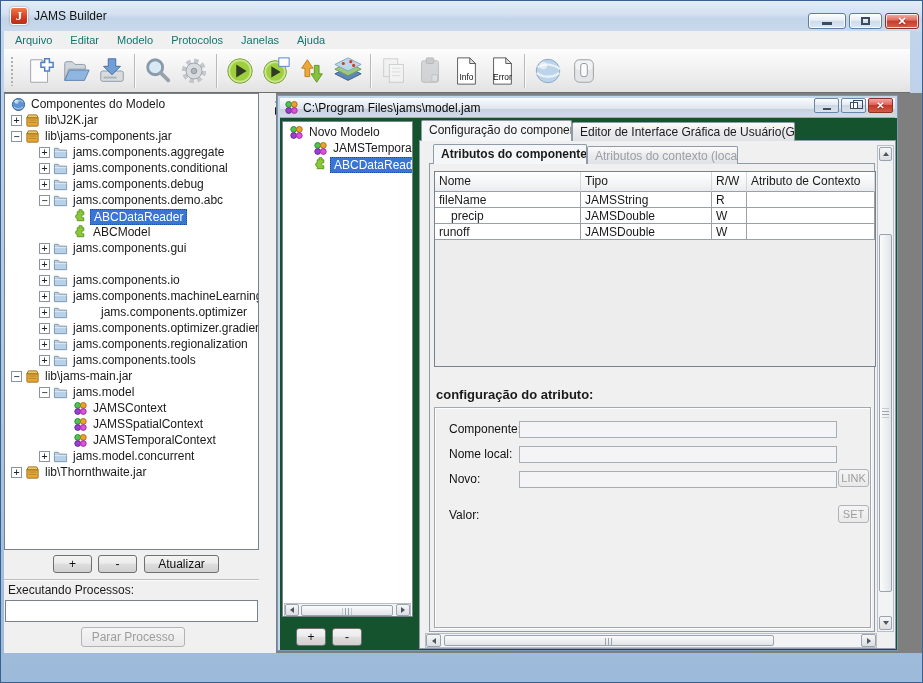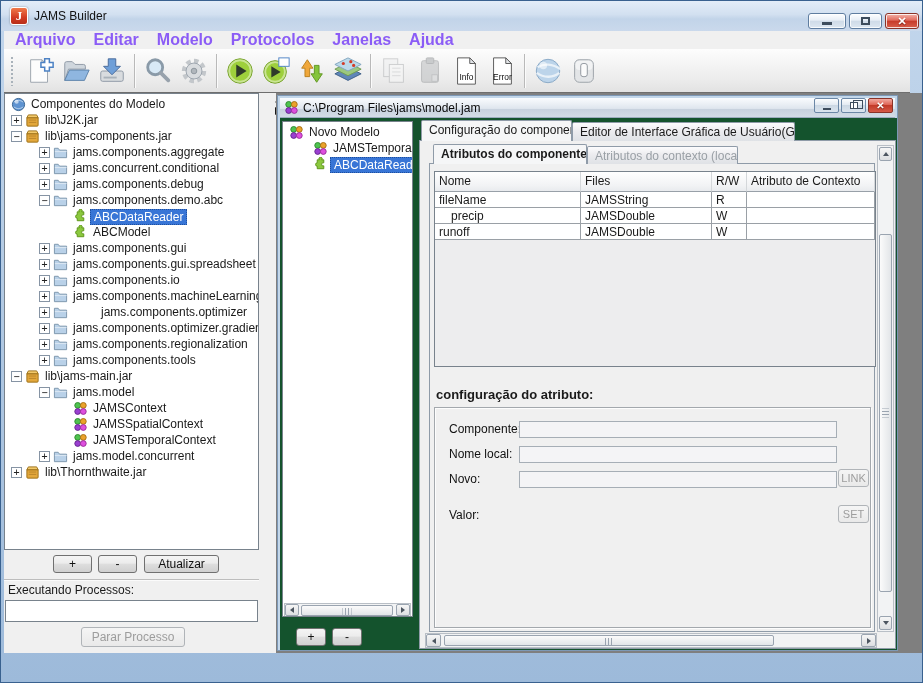--- a/index.html
+++ b/index.html
@@ -26,21 +26,21 @@
     box-shadow:inset 0 0 0 1px rgba(255,255,255,.8); display:flex; align-items:center; justify-content:center; }
   .wbtn.close { background:linear-gradient(180deg,#f3b3aa 0%,#e06a5c 45%,#c63b2a 50%,#d9604c 100%);
     border-color:#8a3328; }
   .glyph-min { width:10px; height:3px; background:#3d4c5c; margin-top:5px; }
   .glyph-max { width:9px; height:8px; border:2px solid #3d4c5c; background:transparent; }
   .glyph-x { color:#fff; font-size:11px; font-weight:bold; text-shadow:0 1px 1px #7a2014; line-height:1; }
 
   
   .menubar { left:3px; top:30px; width:906px; height:18px; background:#f0f0f0;
     display:flex; align-items:center; padding-left:2px; }
-  .menu-item { padding:1px 9px; font-weight:bold; font-size:16px; color:#8b5cf6; }
+  .menu-item { padding:1px 9px; font-weight:normal; font-size:11px; color:#0f766e; }
   .toolbar { left:3px; top:48px; width:906px; height:44px;
     background:linear-gradient(180deg,#fdfdfd,#ececec 70%,#e2e2e2);
     border-bottom:1px solid #6e6e6e; display:flex; align-items:center; padding-left:6px; }
   .tgrip { width:4px; height:30px; margin-right:8px;
     background-image:radial-gradient(#a9b2ba 1px, transparent 1.2px); background-size:4px 4px; }
   .tbtn { width:36px; height:36px; display:flex; align-items:center; justify-content:center; }
   .tbtn svg { width:30px; height:30px; }
   .tbtn.disabled { opacity:.55; filter:grayscale(60%); }
   .tsep { width:2px; height:34px; margin:0 4px;
     border-left:1px solid #b9b9b9; border-right:1px solid #fbfbfb; }
@@ -312,21 +312,21 @@
               <path d="M2 7h12.5" stroke="#dde9f3"></path>
             </svg></div>
           <span class="lbl" style="position: absolute; left: 65px; top: 0px;">jams.components.aggregate</span>
         </div>
         <div class="trow" style="left: 0px; top: 67px; width: 100%;">
           <div class="expander" style="left: 34px; top: 2px;">+</div>
           <div class="ticon" style="left: 48px; top: 0px;"><svg viewBox="0 0 16 16">
               <path d="M1.5 13.5v-10h4l1.5 2h7.5v8z" fill="#b9d1e8" stroke="#7b94ab"></path>
               <path d="M2 7h12.5" stroke="#dde9f3"></path>
             </svg></div>
-          <span class="lbl" style="position: absolute; left: 65px; top: 0px;">jams.concurrent.conditional</span>
+          <span class="lbl" style="position: absolute; left: 65px; top: 0px;">jams.components.conditional</span>
         </div>
         <div class="trow" style="left: 0px; top: 83px; width: 100%;">
           <div class="expander" style="left: 34px; top: 2px;">+</div>
           <div class="ticon" style="left: 48px; top: 0px;"><svg viewBox="0 0 16 16">
               <path d="M1.5 13.5v-10h4l1.5 2h7.5v8z" fill="#b9d1e8" stroke="#7b94ab"></path>
               <path d="M2 7h12.5" stroke="#dde9f3"></path>
             </svg></div>
           <span class="lbl" style="position: absolute; left: 65px; top: 0px;">jams.components.debug</span>
         </div>
         <div class="trow" style="left: 0px; top: 99px; width: 100%;">
@@ -356,21 +356,20 @@
               <path d="M2 7h12.5" stroke="#dde9f3"></path>
             </svg></div>
           <span class="lbl" style="position: absolute; left: 65px; top: 0px;">jams.components.gui</span>
         </div>
         <div class="trow" style="left: 0px; top: 163px; width: 100%;">
           <div class="expander" style="left: 34px; top: 2px;">+</div>
           <div class="ticon" style="left: 48px; top: 0px;"><svg viewBox="0 0 16 16">
               <path d="M1.5 13.5v-10h4l1.5 2h7.5v8z" fill="#b9d1e8" stroke="#7b94ab"></path>
               <path d="M2 7h12.5" stroke="#dde9f3"></path>
             </svg></div>
-          <span class="lbl" style="position: absolute; left: 65px; top: 0px;">jams.components.gui.spreadsheet</span>
         </div>
         <div class="trow" style="left: 0px; top: 179px; width: 100%;">
           <div class="expander" style="left: 34px; top: 2px;">+</div>
           <div class="ticon" style="left: 48px; top: 0px;"><svg viewBox="0 0 16 16">
               <path d="M1.5 13.5v-10h4l1.5 2h7.5v8z" fill="#b9d1e8" stroke="#7b94ab"></path>
               <path d="M2 7h12.5" stroke="#dde9f3"></path>
             </svg></div>
           <span class="lbl" style="position: absolute; left: 65px; top: 0px;">jams.components.io</span>
         </div>
         <div class="trow" style="left: 0px; top: 195px; width: 100%;">
@@ -551,21 +550,21 @@
           </div>
         <div class="abs btn" style="left:16px;top:510px;width:30px;height:18px;">+</div>
         <div class="abs btn" style="left:52px;top:510px;width:30px;height:18px;">-</div>
 
         <div class="abs" id="tab-area" style="left:139px;top:2px;width:477px;height:530px;">
           <div class="pane" id="outer-content" style="left:0;top:20px;width:477px;height:509px;">
 
             <div class="pane" id="inner-pane" style="left:9px;top:22px;width:446px;height:469px;">
               <div class="jtable" id="jtable" style="left:4px;top:7px;width:442px;height:196px;">
                   <div class="th-cell" style="left: 0px; width: 146px;">Nome</div>
-                  <div class="th-cell" style="left: 146px; width: 131px;">Files</div>
+                  <div class="th-cell" style="left: 146px; width: 131px;">Tipo</div>
                   <div class="th-cell" style="left: 277px; width: 35px;">R/W</div>
                   <div class="th-cell" style="left: 312px; width: 128px;">Atributo de Contexto</div>
                   <div class="td-cell" style="left: 0px; top: 20px; width: 146px;">fileName</div>
                   <div class="td-cell" style="left: 146px; top: 20px; width: 131px;">JAMSString</div>
                   <div class="td-cell" style="left: 277px; top: 20px; width: 35px;">R</div>
                   <div class="td-cell" style="left: 312px; top: 20px; width: 128px;"></div>
                   <div class="td-cell" style="left: 0px; top: 36px; width: 146px; padding-left: 16px;">precip</div>
                   <div class="td-cell" style="left: 146px; top: 36px; width: 131px;">JAMSDouble</div>
                   <div class="td-cell" style="left: 277px; top: 36px; width: 35px;">W</div>
                   <div class="td-cell" style="left: 312px; top: 36px; width: 128px;"></div>

